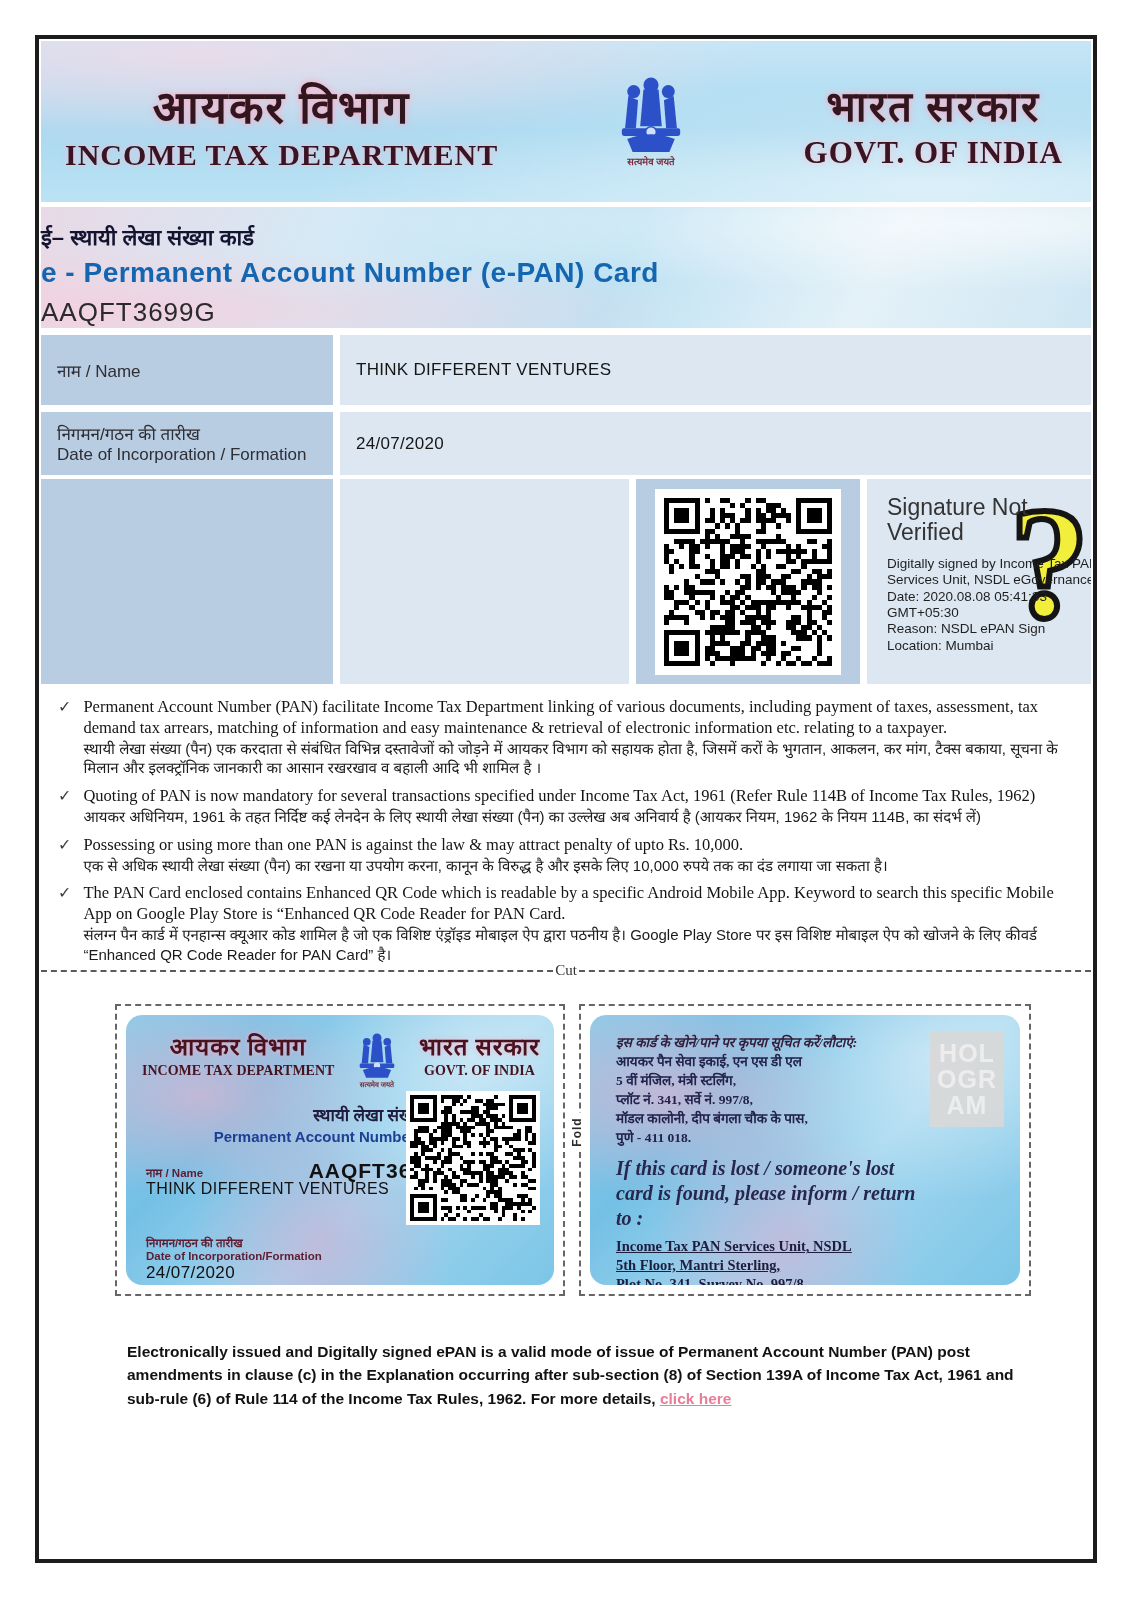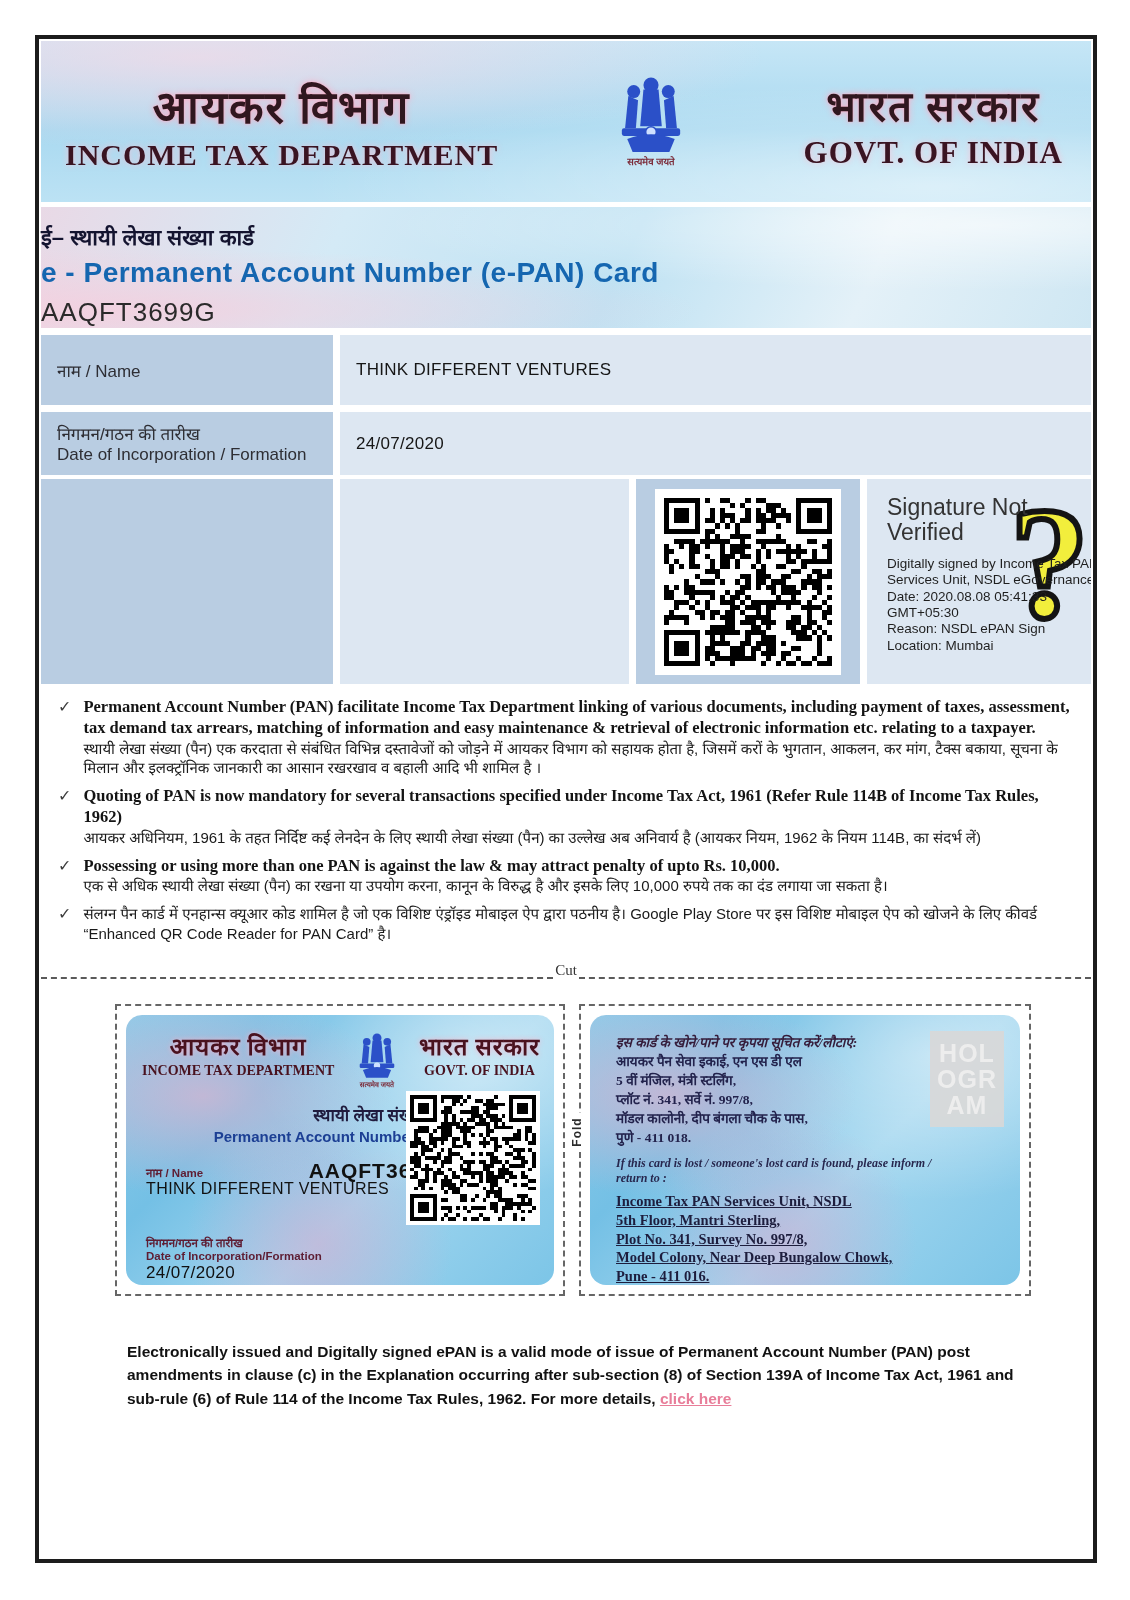--- a/index.html
+++ b/index.html
@@ -55,25 +55,25 @@
   .qr-frame{ background:#fff; padding:9px; }
   .sig-head{ font-size:23px; color:#333; width:210px; line-height:1.1; position:relative; z-index:2; }
   .sig-lines{ margin-top:10px; font-size:13.5px; color:#1f1f1f; line-height:1.22; width:215px; position:relative; z-index:2; }
   .sig-qmark{ position:absolute; right:2px; top:6px; font-size:158px; font-weight:bold; line-height:1;
               color:#f2ee3c; -webkit-text-stroke:6px #141414; z-index:1; font-family:"Liberation Serif", serif; }
 
   
   .bullets{ position:absolute; left:58px; top:697px; width:1018px; list-style:none; }
   .bullets li{ display:flex; gap:12px; margin-bottom:8px; }
   .tick{ color:#3c3c3c; font-size:16px; line-height:1.3; flex:0 0 auto; }
-  .b-en{ font-family:"Liberation Serif", serif; font-size:16.5px; color:#141414; line-height:1.26;font-weight:bold; }
+  .b-en{ font-family:"Liberation Serif", serif; font-size:16.5px; color:#141414; line-height:1.26; }
   .b-hi{ font-size:15px; color:#1a1a1a; line-height:1.32; }
 
   
-  .cut-line{ position:absolute; left:41px; top:962px; width:1050px; display:flex; align-items:flex-end; }
+  .cut-line{ position:absolute; left:41px; top:962px; width:1050px; display:flex; align-items:center; }
   .cut-line .dash{ flex:1; border-top:2px dashed #5a5a5a; }
   .cut-line .cut-label{ font-family:"Liberation Serif", serif; font-size:15px; color:#333; padding:0 2px; }
 
   
   .cards-row{ position:absolute; left:115px; top:1004px; height:292px; display:flex; }
   .card-wrap{ border:2px dashed #666; padding:9px; width:450px; height:292px; position:relative; background:#fff; }
   .card-wrap.back{ margin-left:14px; width:452px; }
   .fold-label{ position:absolute; left:-24px; top:118px; transform:rotate(-90deg); transform-origin:center;
                background:#fff; font-size:12px; font-weight:bold; color:#2c2c2c; padding:1px 5px; letter-spacing:1px; z-index:3; }
   .mini-card{
@@ -97,21 +97,21 @@
   .mc-name-block{ position:absolute; left:20px; top:150px; }
   .mc-field-label{ font-size:11.5px; font-weight:bold; color:#5e1d33; }
   .mc-field-value{ font-size:16px; color:#101010; letter-spacing:.4px; }
   .mc-doi-block{ position:absolute; left:20px; top:222px; }
   .mc-doi-block .mc-field-label{ line-height:1.15; }
   .mc-doi-block .mc-field-value{ font-size:17px; }
 
   .back-content{ padding:18px 1px 0 26px; }
   .bk-hi-title{ font-family:"Liberation Serif", serif; font-weight:bold; font-style:italic; font-size:13.5px; color:#351c3a; }
   .bk-hi-addr{ font-family:"Liberation Serif", serif; font-weight:bold; font-size:13.5px; color:#22224c; line-height:1.4; margin-top:2px; }
-  .bk-en-title{ font-family:"Liberation Serif", serif; font-weight:bold; font-style:italic; font-size:12px; color:#27274e; margin-top:9px; line-height:1.25; width:320px; }
+  .bk-en-title{ font-family:"Liberation Serif", serif; font-weight:bold; font-style:italic; font-size:20px; color:#27274e; margin-top:9px; line-height:1.25; width:320px; }
   .bk-en-addr{ font-family:"Liberation Serif", serif; font-size:14.5px; font-weight:bold; color:#1d1d3d; line-height:1.28; margin-top:6px;text-decoration:underline; }
   .hologram{ position:absolute; right:16px; top:16px; width:74px; height:96px; background:rgba(216,216,216,.92);
              display:flex; align-items:center; justify-content:center; text-align:center; }
   .hologram span{ font-size:25px; font-weight:bold; color:rgba(238,238,238,.95); line-height:1.05; letter-spacing:1px; word-break:break-all; width:64px; }
 
   
   .footer-note{ position:absolute; left:127px; top:1340px; width:920px; font-size:15.5px; font-weight:bold; color:#121212; line-height:1.5; }
   .footer-note a{ color:#e87d99; text-decoration:underline; cursor:pointer; }
 
   svg.qr{ display:block; shape-rendering:crispEdges; }
@@ -210,20 +210,21 @@
     <li>
       <span class="tick">✓</span>
       <div>
         <div class="b-en">Possessing or using more than one PAN is against the law &amp;  may attract penalty of upto Rs. 10,000.</div>
         <div class="b-hi">एक से अधिक स्थायी लेखा संख्या (पैन) का रखना या उपयोग करना, कानून के विरुद्ध है और इसके लिए 10,000 रुपये तक का दंड लगाया जा सकता है।</div>
       </div>
     </li>
     <li>
       <span class="tick">✓</span>
       <div>
+        <div class="b-en">The PAN Card enclosed contains Enhanced QR Code which is readable by a specific Android Mobile App. Keyword to search this specific Mobile App on Google Play Store is “Enhanced QR Code Reader for PAN Card.</div>
         <div class="b-hi">संलग्न पैन कार्ड में एनहान्स क्यूआर कोड शामिल है जो एक विशिष्ट एंड्रॉइड मोबाइल ऐप द्वारा पठनीय है। Google Play Store पर इस विशिष्ट मोबाइल ऐप को खोजने के लिए कीवर्ड “Enhanced QR Code Reader for PAN Card” है।</div>
       </div>
     </li>
   </ul>
 
   <div class="cut-line">
     <div class="dash"></div>
     <span class="cut-label">Cut</span>
     <div class="dash"></div>
   </div>

